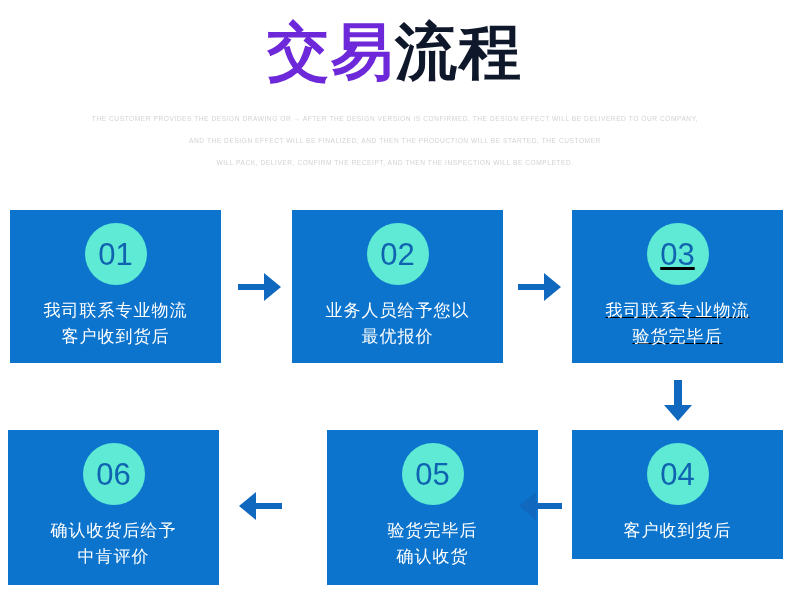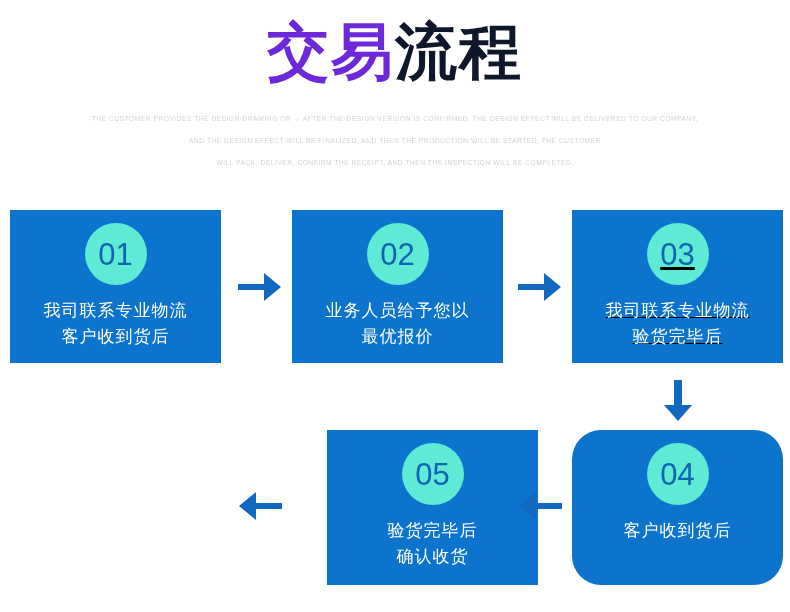--- a/index.html
+++ b/index.html
@@ -75,21 +75,21 @@
     flex-direction: column;
     align-items: center;
   }
   
   #step-01 { left: 10px;  top: 210px; }
   #step-02 { left: 292px; top: 210px; }
   #step-03 { left: 572px; top: 210px; text-decoration: underline; }
   
   #step-06 { left: 8px;   top: 430px; height: 155px; }
   #step-05 { left: 292px; top: 430px; height: 155px; margin-left: 35px; }
-  #step-04 { left: 572px; top: 430px; height: 155px; border-radius: 29px; }
+  #step-04 { left: 572px; top: 430px; height: 129px; }
 
   .step-badge {
     width: 62px;
     height: 62px;
     border-radius: 50%;
     background: #5eead4;
     margin-top: 13px;
     display: flex;
     align-items: center;
     justify-content: center;
@@ -190,20 +190,29 @@
   <div class="step-card" id="step-05">
     <div class="step-badge">
       <span class="step-badge-number">05</span>
     </div>
     <div class="step-text">
       <span class="line">验货完毕后</span>
       <span class="line">确认收货</span>
     </div>
   </div>
 
+  <div class="step-card" id="step-06">
+    <div class="step-badge">
+      <span class="step-badge-number">06</span>
+    </div>
+    <div class="step-text">
+      <span class="line">确认收货后给予</span>
+      <span class="line">中肯评价</span>
+    </div>
+  </div>
 
   <svg class="arrow-h" id="arrow-1-2" viewBox="0 0 44 34">
     <path d="M0 14 L26 14 L26 3 L43 17 L26 31 L26 20 L0 20 Z" fill="#1068bf"></path>
   </svg>
 
   <svg class="arrow-h" id="arrow-2-3" viewBox="0 0 44 34">
     <path d="M0 14 L26 14 L26 3 L43 17 L26 31 L26 20 L0 20 Z" fill="#1068bf"></path>
   </svg>
 
   <svg class="arrow-v" id="arrow-3-4" viewBox="0 0 34 42">

